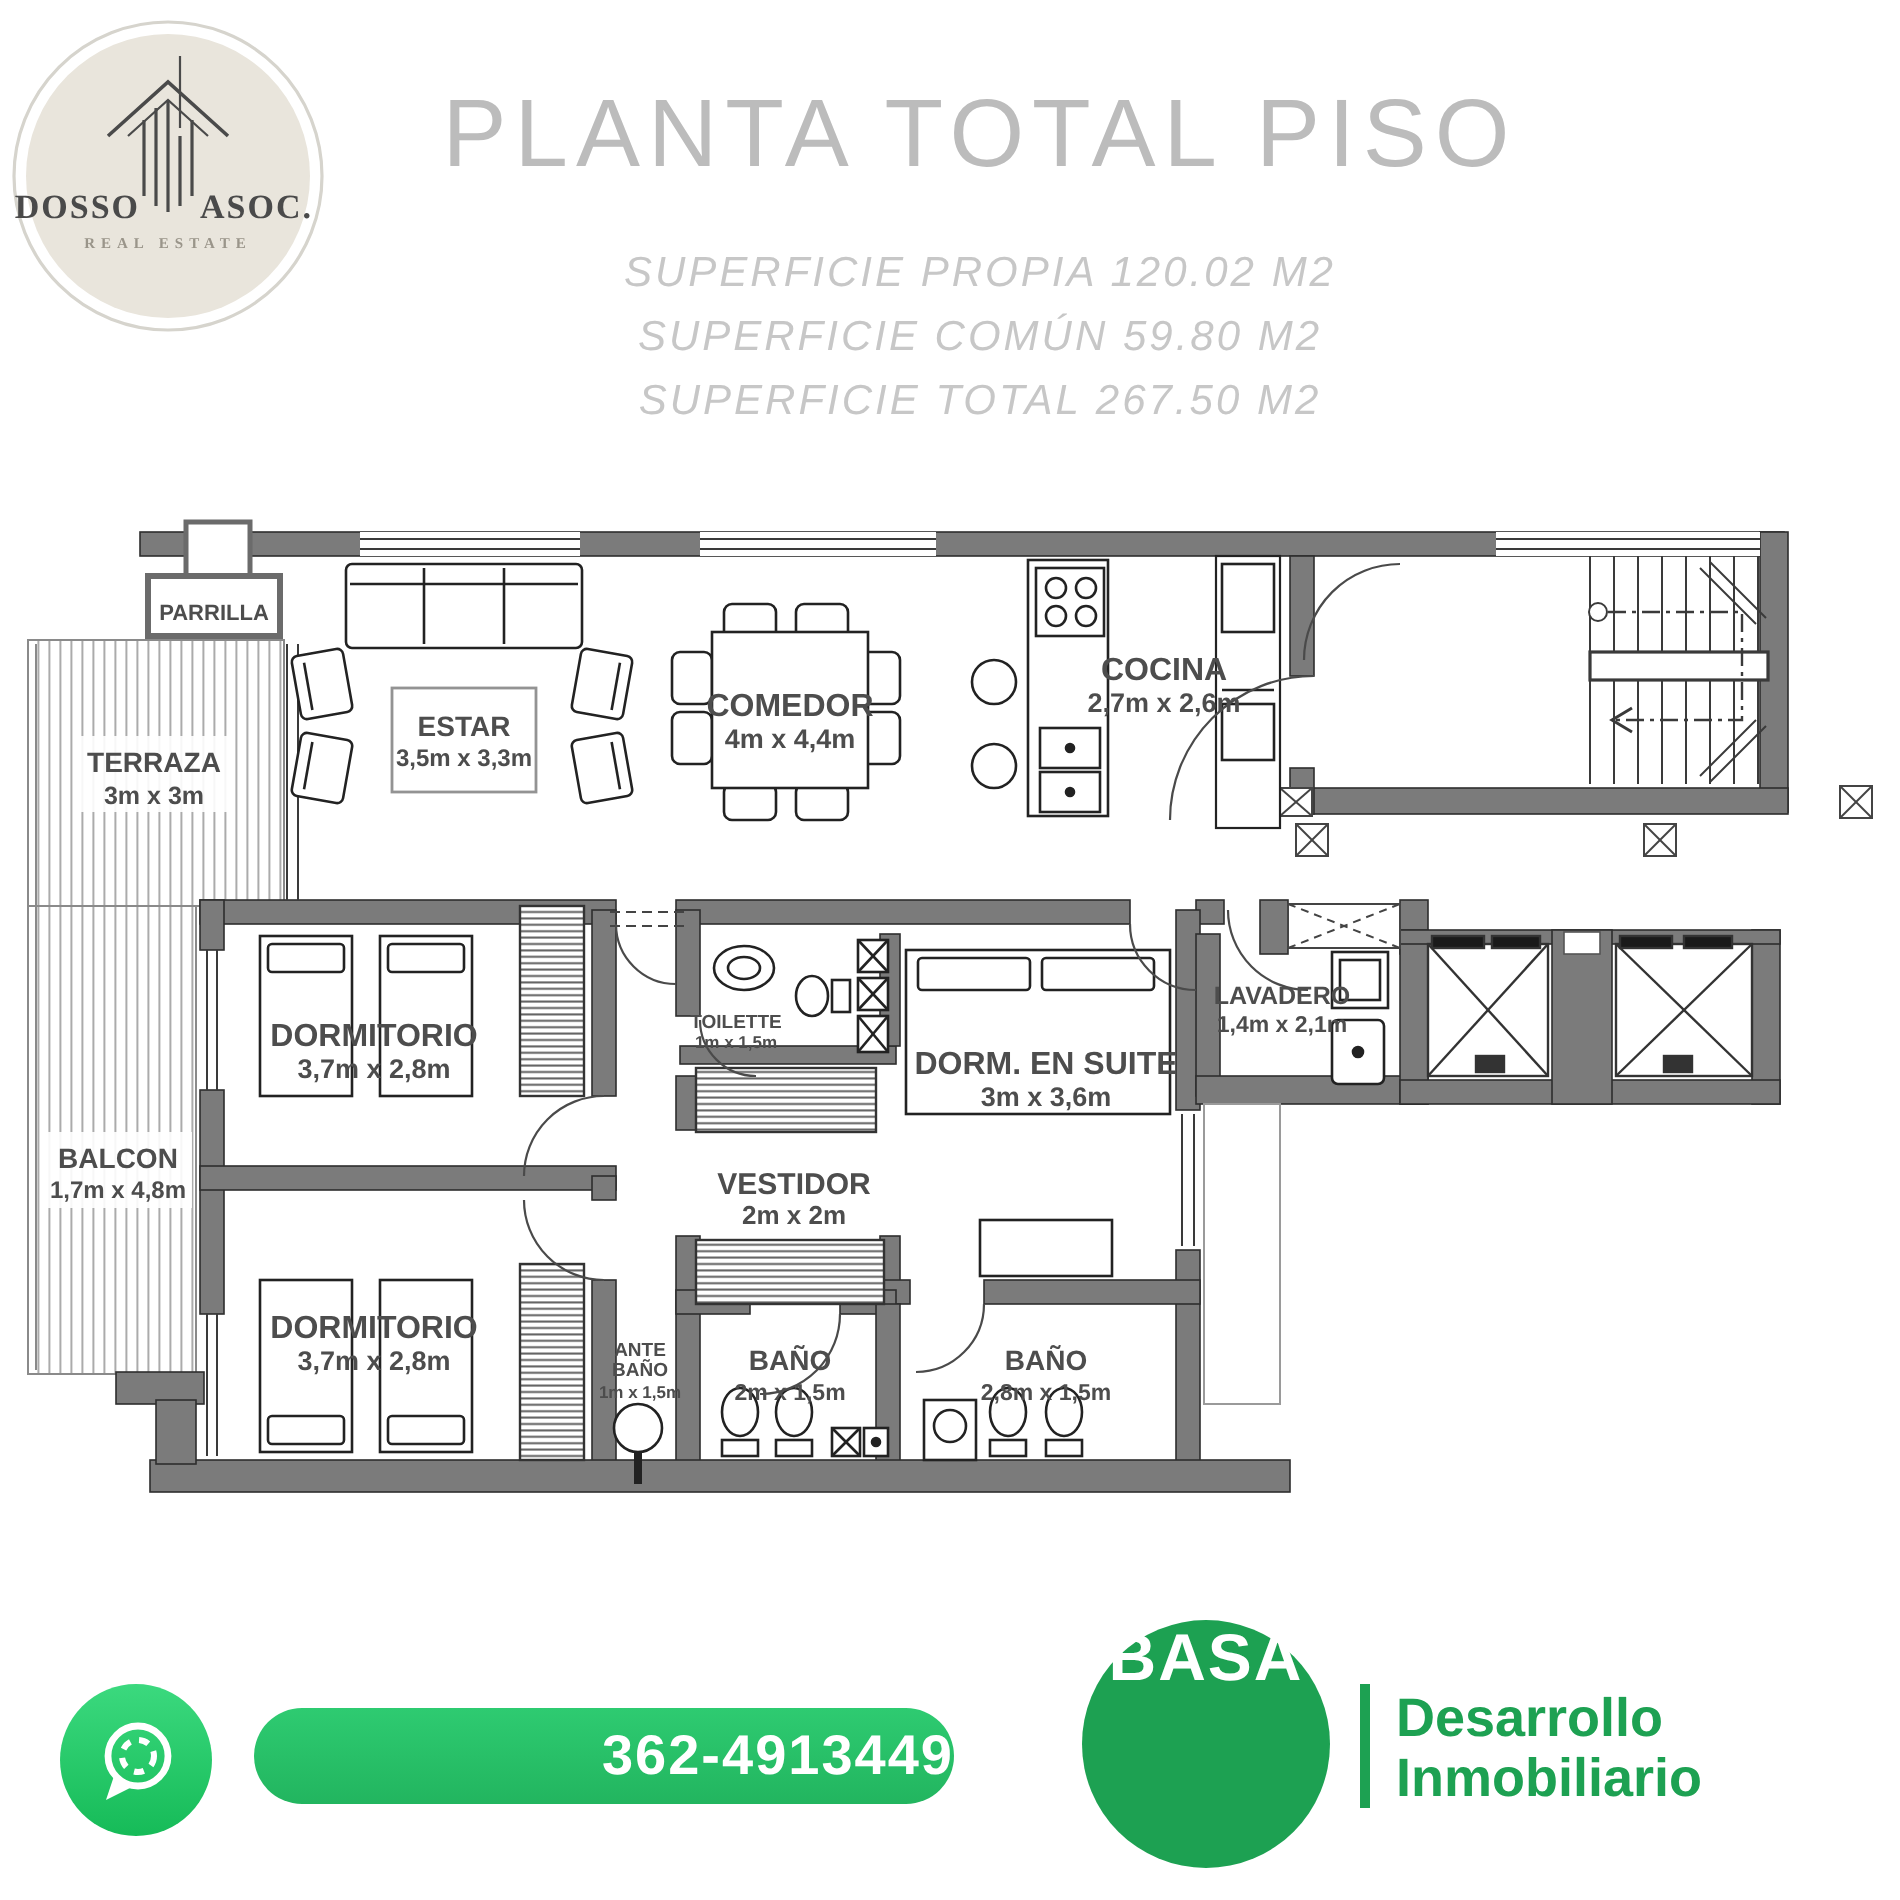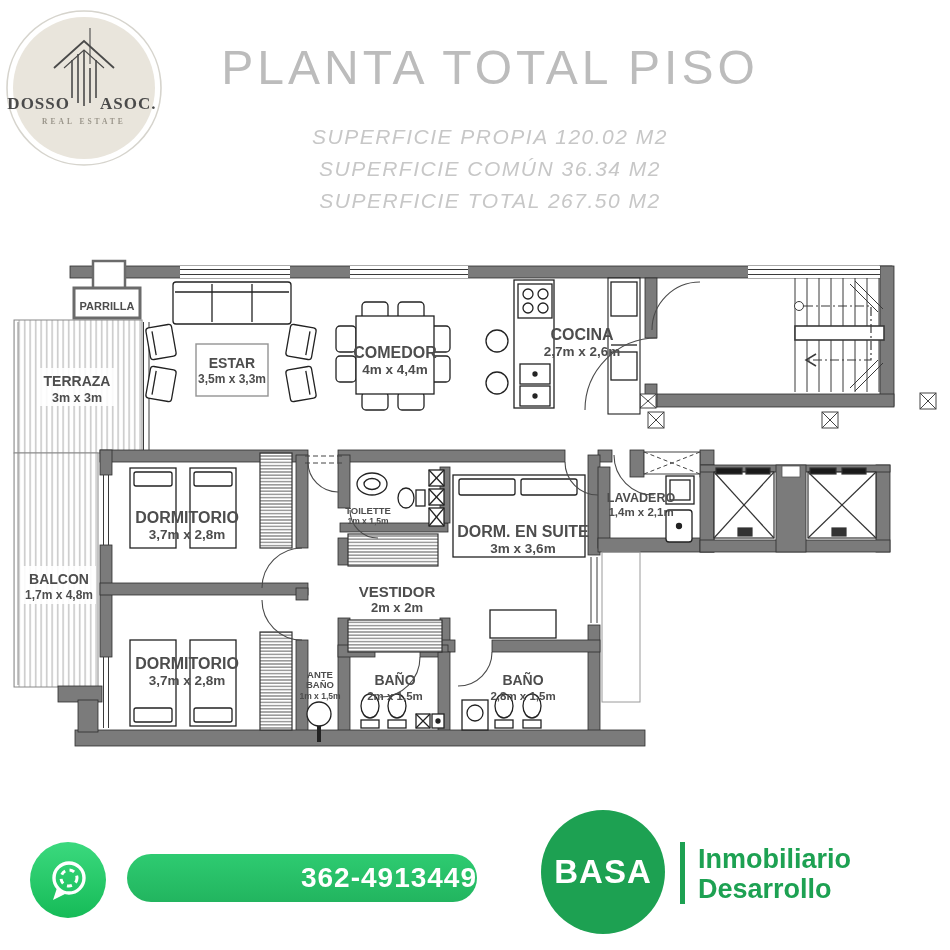--- a/index.html
+++ b/index.html
@@ -14,21 +14,21 @@
   .surfaces div{font-size:21px;font-weight:400;color:#c7c7c7;letter-spacing:1.5px;margin:8px 0;font-style:italic;}
   
   .plan{position:absolute;left:0;top:250px;width:950px;height:505px;}
   .plan text{font-family:"Liberation Sans",sans-serif;font-weight:bold;fill:#4d4d4d;text-anchor:middle;}
   
   .wa{position:absolute;left:30px;top:842px;width:76px;height:76px;cursor:pointer;}
   .pill{position:absolute;left:127px;top:854px;width:350px;height:48px;border-radius:24px;
         background:linear-gradient(180deg,#2ecb71,#22b55f);color:#fff;font-size:28px;font-weight:bold;
         text-align:right;line-height:48px;letter-spacing:1px;cursor:pointer;}
   .basa{position:absolute;left:541px;top:810px;width:124px;height:124px;border-radius:50%;
-        background:#1da152;color:#fff;display:flex;align-items:center;justify-content:center;
+        background:#1da152;color:#fff;display:flex;justify-content:center;
         font-size:33px;font-weight:bold;letter-spacing:1px;}
   .divider{position:absolute;left:680px;top:842px;width:5px;height:62px;background:#1da152;}
   .tagline{position:absolute;left:698px;top:844px;color:#1da152;font-size:27px;font-weight:bold;line-height:1.12;}
 </style>
 </head>
 <body>
 
 <div class="page">
 
   <svg class="logo" viewBox="0 0 164 164">
@@ -46,21 +46,21 @@
     </g>
     <text x="68" y="103" text-anchor="end" font-family="Liberation Serif,serif" font-weight="bold" font-size="17" letter-spacing="1" fill="#4a4a4a">DOSSO</text>
     <text x="98" y="103" text-anchor="start" font-family="Liberation Serif,serif" font-weight="bold" font-size="17" letter-spacing="1" fill="#4a4a4a">ASOC.</text>
     <text x="82" y="118" text-anchor="middle" font-family="Liberation Serif,serif" font-weight="bold" font-size="7.5" letter-spacing="3" fill="#9a958a">REAL ESTATE</text>
   </svg>
 
   <div class="titles">
     <h1>PLANTA TOTAL PISO</h1>
     <div class="surfaces">
       <div>SUPERFICIE PROPIA 120.02 M2</div>
-      <div>SUPERFICIE COMÚN 36.34 M2</div>
+      <div>SUPERFICIE COMÚN 59.80 M2</div>
       <div>SUPERFICIE TOTAL 267.50 M2</div>
     </div>
   </div>
 
   <svg class="plan" viewBox="0 250 950 505">
     <defs>
       <pattern id="deck" width="5.5" height="10" patternUnits="userSpaceOnUse">
         <rect width="5.5" height="10" fill="#ffffff"></rect>
         <line x1="2.7" y1="0" x2="2.7" y2="10" stroke="#ababab" stroke-width="1"></line>
       </pattern>
@@ -392,17 +392,17 @@
     </g>
   </svg>
 
   <div class="pill">362-4913449</div>
 
   <div class="basa">
     <span>BASA</span>
   </div>
   <div class="divider"></div>
   <div class="tagline">
+    <div>Desarrollo</div>
     <div>Inmobiliario</div>
-    <div>Desarrollo</div>
   </div>
 
 </div>
 
 </body></html>

